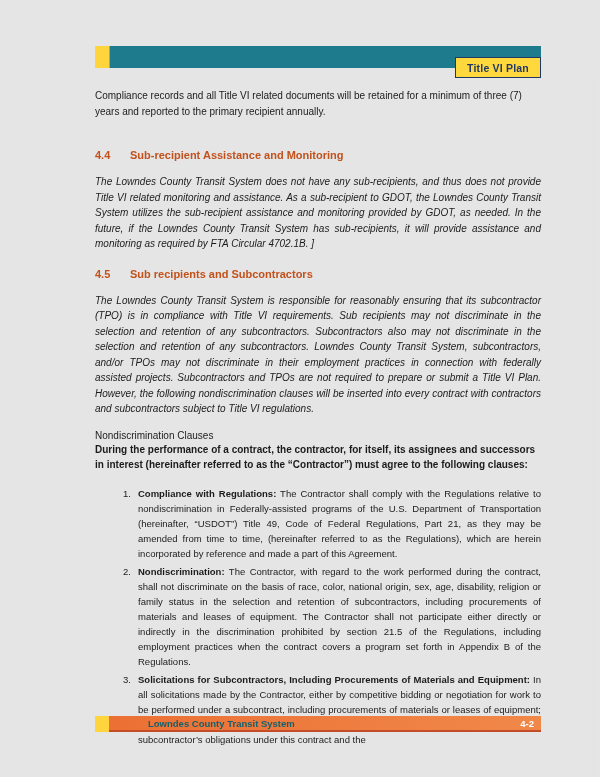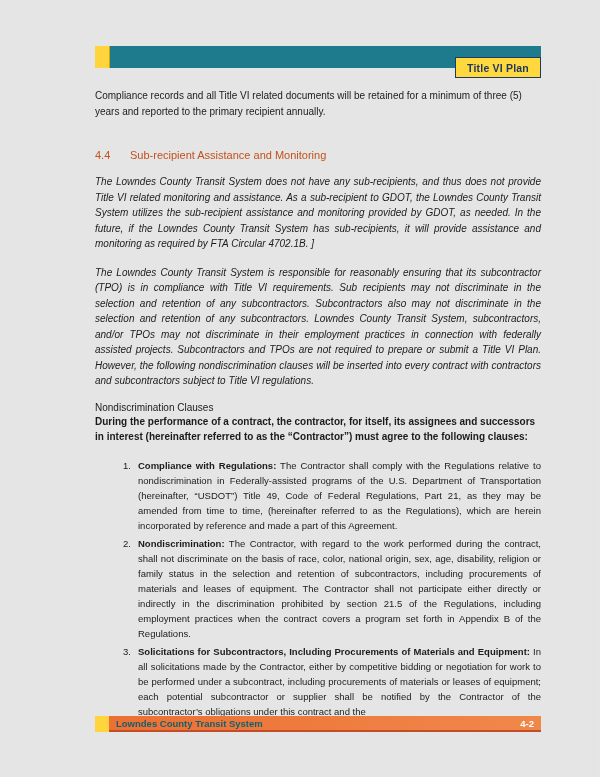--- a/index.html
+++ b/index.html
@@ -20,66 +20,67 @@
   .band-square { position:absolute; left:0; top:0; width:15px; height:22px; background:#ffd43d; border-right:1px solid #d9a400; }
   .band-title {
     position:absolute; right:0; top:11px; min-width:86px; height:21px; padding:0 9px;
     background:#ffd83d; border:1px solid #1f3864;
     display:flex; align-items:center; justify-content:center;
     font-weight:bold; font-size:10.5px; color:#1f3864; letter-spacing:.2px;
   }
 
   .p-intro { margin-top:10px; font-size:10px; line-height:15.5px; text-align:left; }
 
-  .h-sec { margin-top:30px; font-size:11px; font-weight:normal; color:#c2511b; }
+  .h-sec { margin-top:30px; font-size:11px; font-weight:bold; color:#c2511b; }
   .h-sec.second { margin-top:16px; }
   .h-sec .num { display:inline-block; width:35px; }
 
   .p-sec { margin-top:13px; font-size:10px; line-height:15.5px; text-align:justify;font-style:italic; }
 
   .h-sub { margin-top:13px; font-size:10px; font-weight:normal; color:#1b1b1b; }
   .p-clause-intro { margin-top:1px; font-size:10px; line-height:15.5px; text-align:left;font-weight:bold; }
 
   .clauses { margin-top:13px; padding-left:28px; }
   .clause { display:flex; font-size:9.5px; line-height:15px; margin-bottom:3px; }
   .clause .cnum { flex:0 0 15px; }
   .clause .ctext { flex:1; text-align:justify; }
   .clause .lead { font-weight:bold; }
 
   
   .footer {
     position:absolute; left:95px; width:446px; top:716px; height:16px;
     background:linear-gradient(90deg,#ec6f33,#f0884a);
     border-bottom:2px solid #c44d29;
-    display:flex; align-items:center;
+    display:flex; align-items:center;padding-left:32px;
   }
   .footer-square { position:absolute; left:0; top:0; width:14px; height:16px; background:#ffd43d; }
   .footer-left { margin-left:21px; flex:1; font-size:9.5px; font-weight:bold; color:#14606e; }
   .footer-right { margin-right:7px; font-size:9.5px; font-weight:bold; color:#ffffff; }
 </style>
 </head>
 <body>
 
 <div class="page">
 
   <div class="content">
 
     <div class="band">
       <div class="band-teal"></div>
       <div class="band-square"></div>
       <div class="band-title">
         <span>Title VI Plan</span>
       </div>
     </div>
 
-    <p class="p-intro">Compliance records and all Title VI related documents will be retained for a minimum of three (5) years and reported to the primary recipient annually.</p>
+    <p class="p-intro">Compliance records and all Title VI related documents will be retained for a minimum of three (7) years and reported to the primary recipient annually.</p>
 
     <h2 class="h-sec"><span class="num">4.4</span><span>Sub-recipient Assistance and Monitoring</span></h2>
     <p class="p-sec">The Lowndes County Transit System does not have any sub-recipients, and thus does not provide Title VI related monitoring and assistance.  As a sub-recipient to GDOT, the Lowndes County Transit System utilizes the sub-recipient assistance and monitoring provided by GDOT, as needed.  In the future, if the Lowndes County Transit System has sub-recipients, it will provide assistance and monitoring as required by FTA Circular 4702.1B. ]</p>
 
+    <h2 class="h-sec second"><span class="num">4.5</span><span>Sub recipients and Subcontractors</span></h2>
     <p class="p-sec">The Lowndes County Transit System is responsible for reasonably ensuring that its subcontractor (TPO) is in compliance with Title VI requirements. Sub recipients may not discriminate in the selection and retention of any subcontractors. Subcontractors also may not discriminate in the selection and retention of any subcontractors. Lowndes County Transit System, subcontractors, and/or TPOs may not discriminate in their employment practices in connection with federally assisted projects. Subcontractors and TPOs are not required to prepare or submit a Title VI Plan. However, the following nondiscrimination clauses will be inserted into every contract with contractors and subcontractors subject to Title VI regulations.</p>
 
     <h3 class="h-sub">Nondiscrimination Clauses</h3>
     <p class="p-clause-intro">During the performance of a contract, the contractor, for itself, its assignees and successors in interest (hereinafter referred to as the “Contractor”) must agree to the following clauses:</p>
 
     <div class="clauses">
 
       <div class="clause">
         <span class="cnum">1.</span>
         <span class="ctext"><span class="lead">Compliance with Regulations:</span><span> The Contractor shall comply with the Regulations relative to nondiscrimination in Federally-assisted programs of the U.S. Department of Transportation (hereinafter, “USDOT”) Title 49, Code of Federal Regulations, Part 21, as they may be amended from time to time, (hereinafter referred to as the Regulations), which are herein incorporated by reference and made a part of this Agreement.</span></span>

